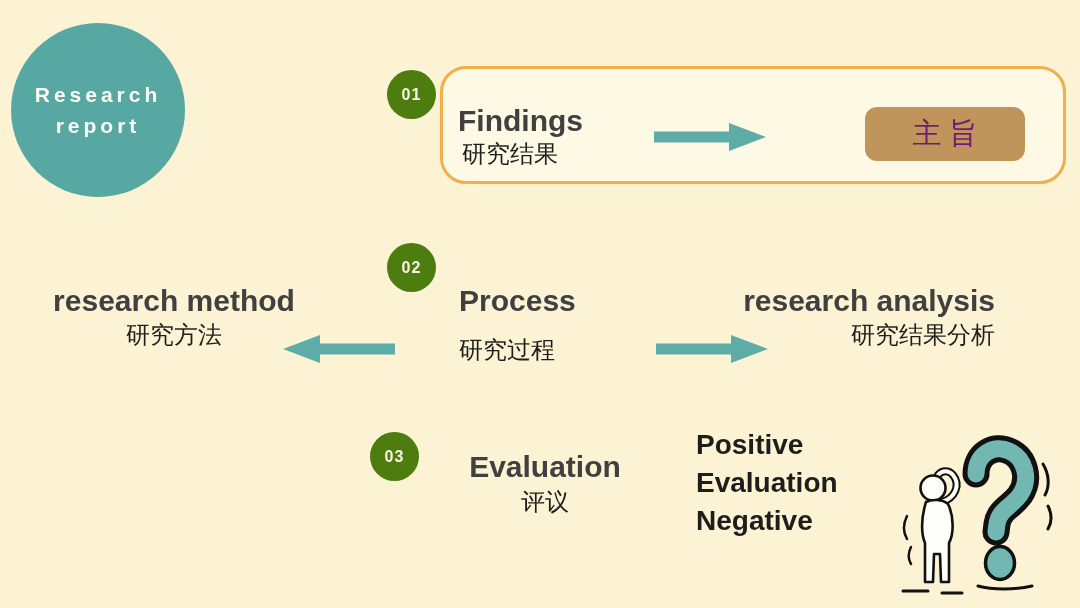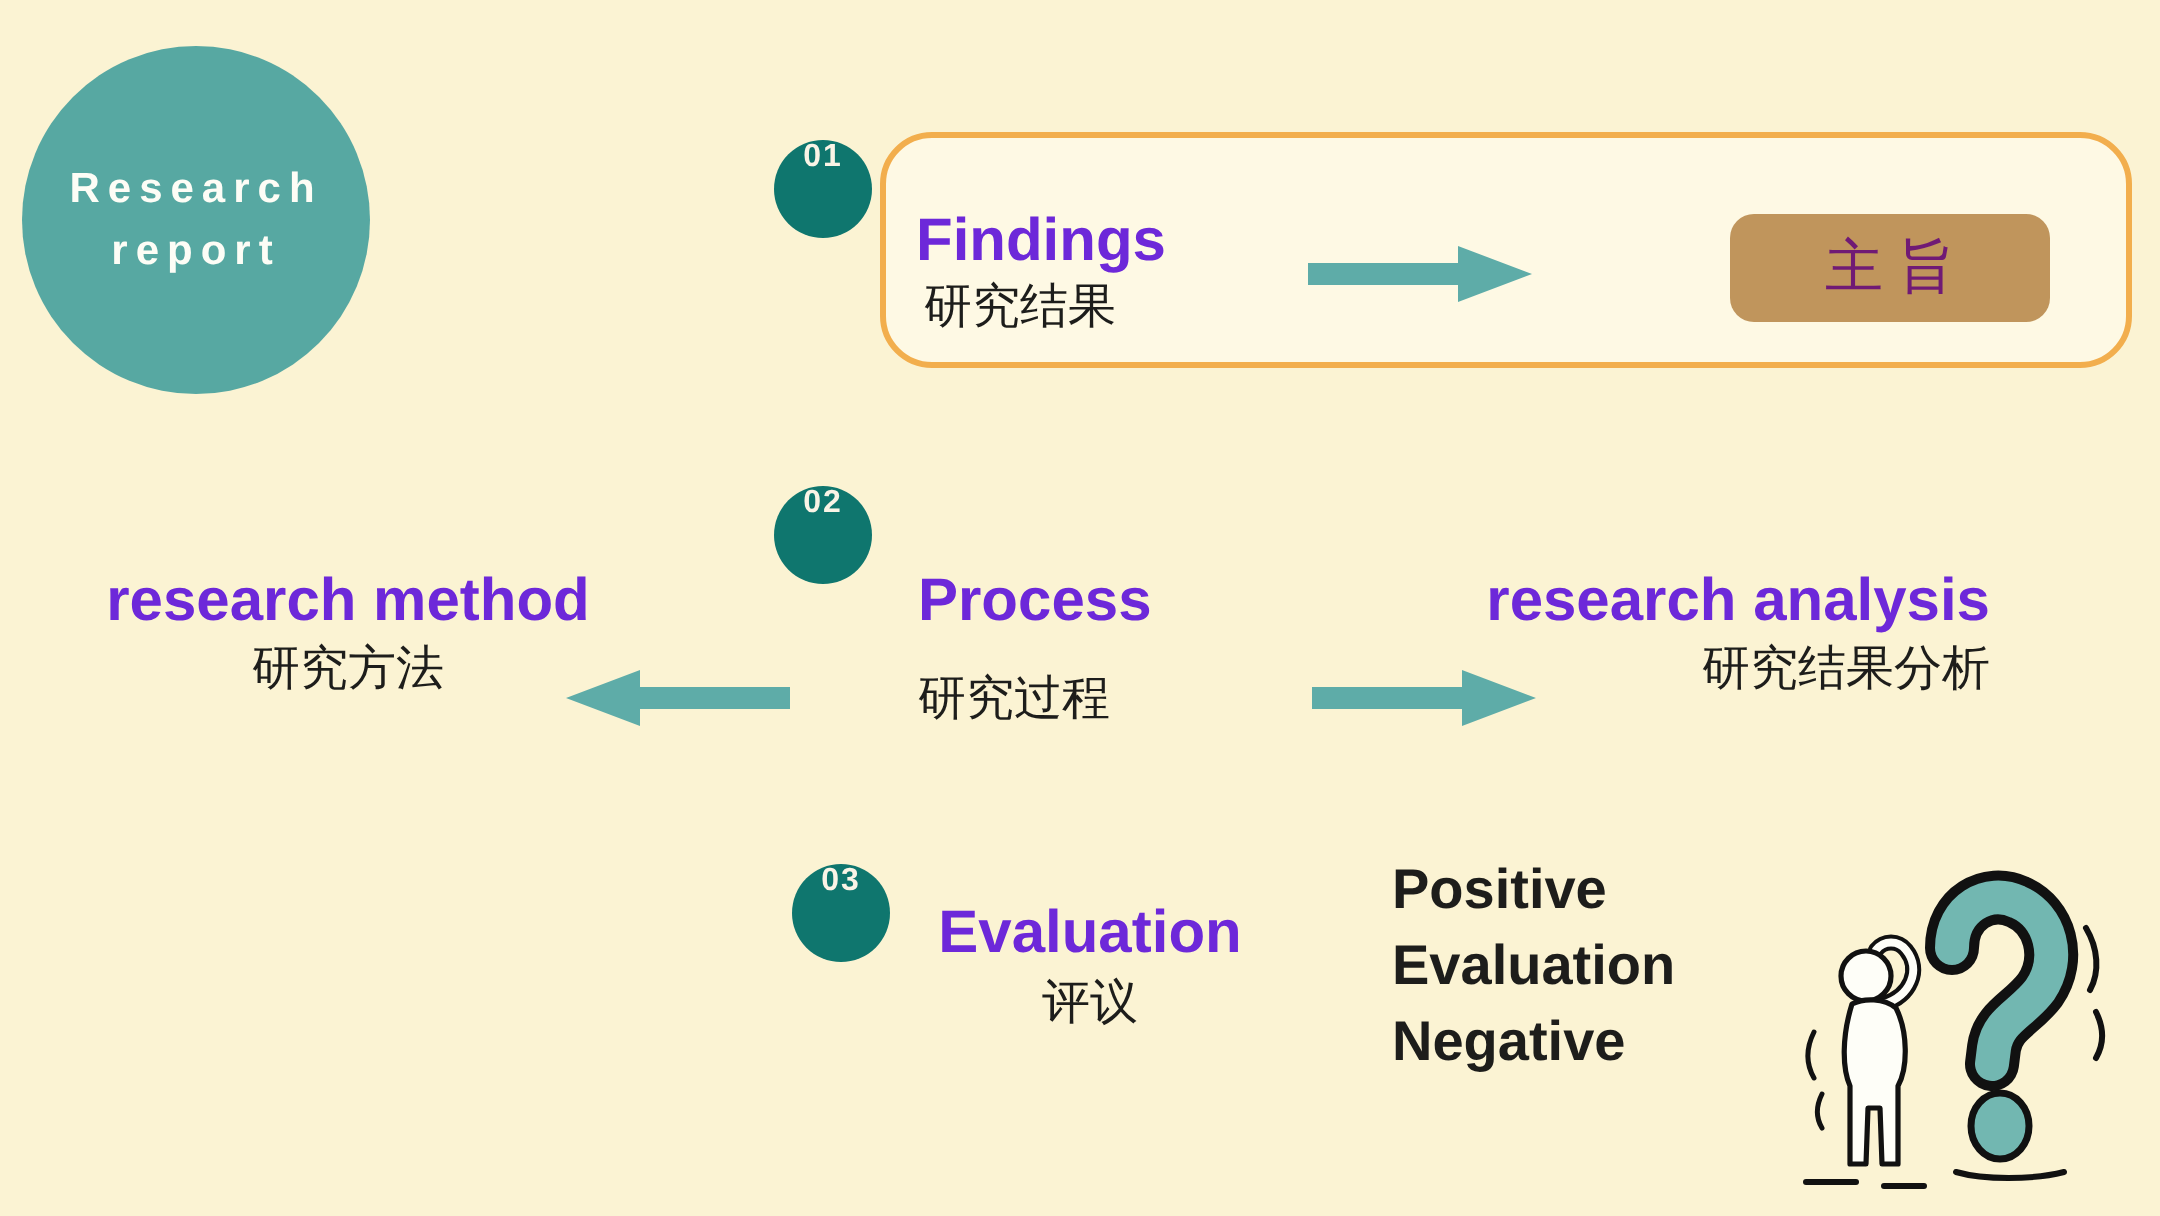--- a/index.html
+++ b/index.html
@@ -16,34 +16,34 @@
     position:absolute;left:11px;top:23px;width:174px;height:174px;
     border-radius:50%;background:#57A8A2;
     display:flex;flex-direction:column;align-items:center;justify-content:center;
     color:#FDFDF6;font-weight:bold;font-size:21px;letter-spacing:4px;line-height:1.5;
     text-align:center;
   }
 
   
   .badge{
     position:absolute;width:49px;height:49px;border-radius:50%;
-    background:#0f766e;color:#FAF4E6;font-weight:bold;font-size:16px;
-    display:flex;justify-content:center;letter-spacing:1px;
+    background:#4d7c0f;color:#FAF4E6;font-weight:bold;font-size:16px;
+    display:flex;align-items:center;justify-content:center;letter-spacing:1px;
   }
   .badge.b1{left:387px;top:70px;}
   .badge.b2{left:387px;top:243px;}
-  .badge.b3{left:396px;top:432px;}
+  .badge.b3{left:370px;top:432px;}
 
   
   .panel{
     position:absolute;left:440px;top:66px;width:620px;height:112px;
     background:#FEF9E4;border:3px solid #F2AE4D;border-radius:26px;
   }
 
-  .title{font-size:30px;font-weight:bold;line-height:1.12;color:#6d28d9;}
+  .title{font-size:30px;font-weight:bold;line-height:1.12;color:#404040;}
   .subtitle{font-size:24px;line-height:1.2;color:#1D1D1B;}
 
   .findings-block{position:absolute;left:458px;top:104px;text-align:left;}
   .findings-block .subtitle{padding-left:4px;margin-top:2px;}
 
   .tag-box{
     position:absolute;left:865px;top:107px;width:160px;height:54px;
     background:#C0955C;border-radius:12px;
     display:flex;align-items:center;justify-content:center;
     color:#701a75;font-size:29px;letter-spacing:7px;text-indent:7px;

